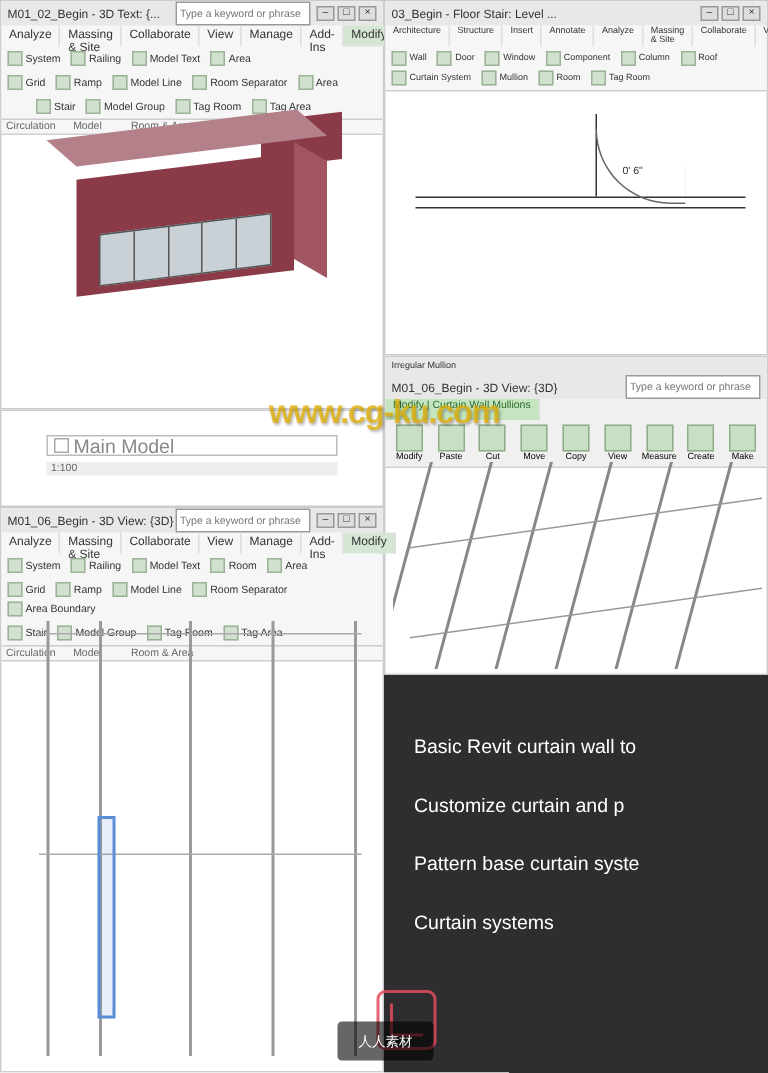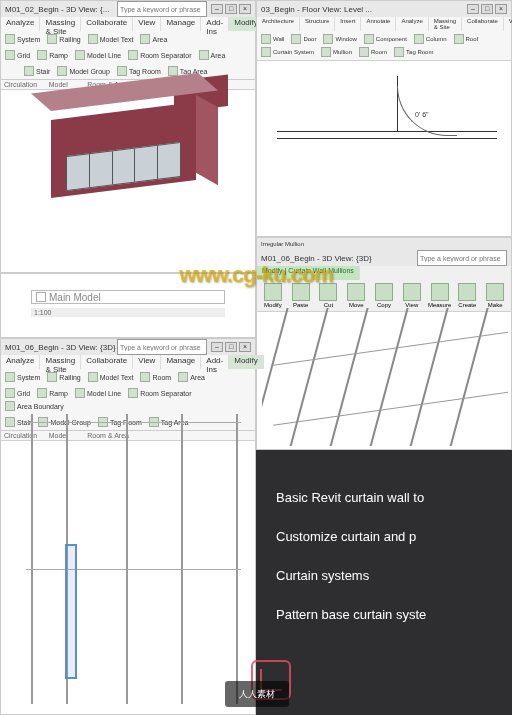--- a/index.html
+++ b/index.html
@@ -81,21 +81,21 @@
   
   .watermark { position: absolute; left: 50%; top: 262px; transform: translateX(-50%); font-size: 22px; font-weight: bold; color: rgba(225,175,0,0.75); text-shadow: 1px 1px 2px rgba(0,0,0,0.3); pointer-events: none; letter-spacing: -1px; }
   .wm2 { position: absolute; left: 225px; bottom: 8px; width: 64px; height: 26px; background: rgba(0,0,0,0.6); border-radius: 3px; color: #fff; font-size: 9px; display: flex; align-items: center; justify-content: center; pointer-events: none; }
 </style>
 </head>
 <body>
 
 <div class="panel tl">
   <div class="ribbon">
     <div class="titlebar">
-      <span class="tt">M01_02_Begin - 3D View: {...</span>
+      <span class="tt">M01_02_Begin - 3D Text: {...</span>
       <input class="search" placeholder="Type a keyword or phrase" style="">
       <div class="winbtns">
         <div class="winbtn">–</div>
         <div class="winbtn">□</div>
         <div class="winbtn">×</div>
       </div>
     </div>
     <div class="tabs">
       <div class="tab">Analyze</div>
       <div class="tab">Massing &amp; Site</div>
@@ -184,21 +184,21 @@
         <div></div>
         <div></div>
         <div></div>
     </div>
   </div>
 </div>
 
 <div class="panel tr">
   <div class="ribbon">
     <div class="titlebar">
-      <span class="tt">03_Begin - Floor View: Level ...</span>
+      <span class="tt">03_Begin - Floor Stair: Level ...</span>
       <div class="winbtns">
         <div class="winbtn">–</div>
         <div class="winbtn">□</div>
         <div class="winbtn">×</div>
       </div>
     </div>
     <div class="tabs" style="font-size:6px">
       <div class="tab">Architecture</div>
       <div class="tab">Structure</div>
       <div class="tab">Insert</div>
@@ -317,21 +317,21 @@
     <div class="isoline il3"></div>
     <div class="isoline il4"></div>
     <div class="isoline il5"></div>
     <div class="isoline il6"></div>
     <div class="hbar hb1"></div>
     <div class="hbar hb2"></div>
   </div>
 </div>
 
 <div class="panel lm">
-  <div class="titlebar" style="background:#fff;border:1px solid #bbb;margin:16px 30px 4px 30px;height:14px;font-size:10px;color:#888">
+  <div class="titlebar" style="background:#fff;border:1px solid #bbb;margin:16px 30px 4px 30px;height:14px;font-size:13px;color:#888">
     <span style="width:10px;height:10px;border:1px solid #aaa;margin-right:3px"></span>
     <span>Main Model</span>
   </div>
   <div class="grp" style="border:none;background:#eee;margin:0 30px">
     <span>1:100</span>
   </div>
 </div>
 
 <div class="panel bl">
   <div class="ribbon">
@@ -429,19 +429,19 @@
     <div class="mull-v mv5"></div>
     <div class="mull-h mh1"></div>
     <div class="mull-h mh2"></div>
     <div class="sel"></div>
   </div>
 </div>
 
 <div class="br">
   <div class="line">Basic Revit curtain wall to</div>
   <div class="line">Customize curtain and p</div>
+  <div class="line">Pattern base curtain syste</div>
   <div class="line">Curtain systems</div>
-  <div class="line">Pattern base curtain syste</div>
   <div class="ruler"></div>
 </div>
 
 <div class="watermark">www.cg-ku.com</div>
 <div class="wm2">人人素材</div>
 
 </body></html>

